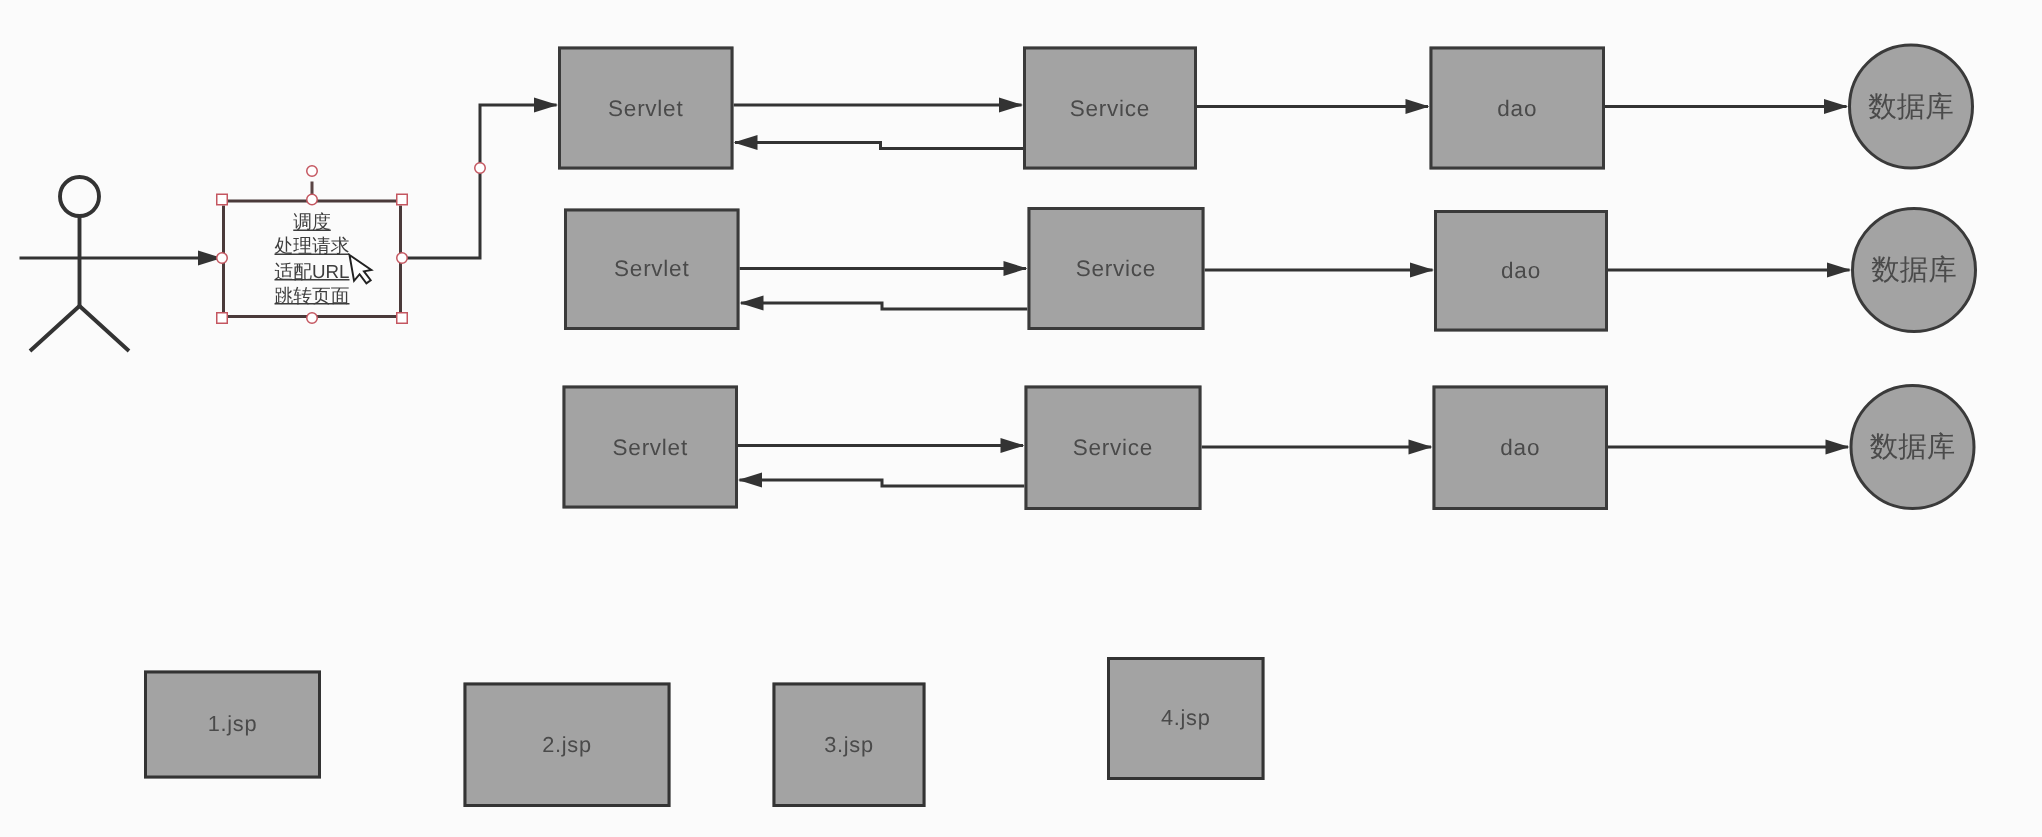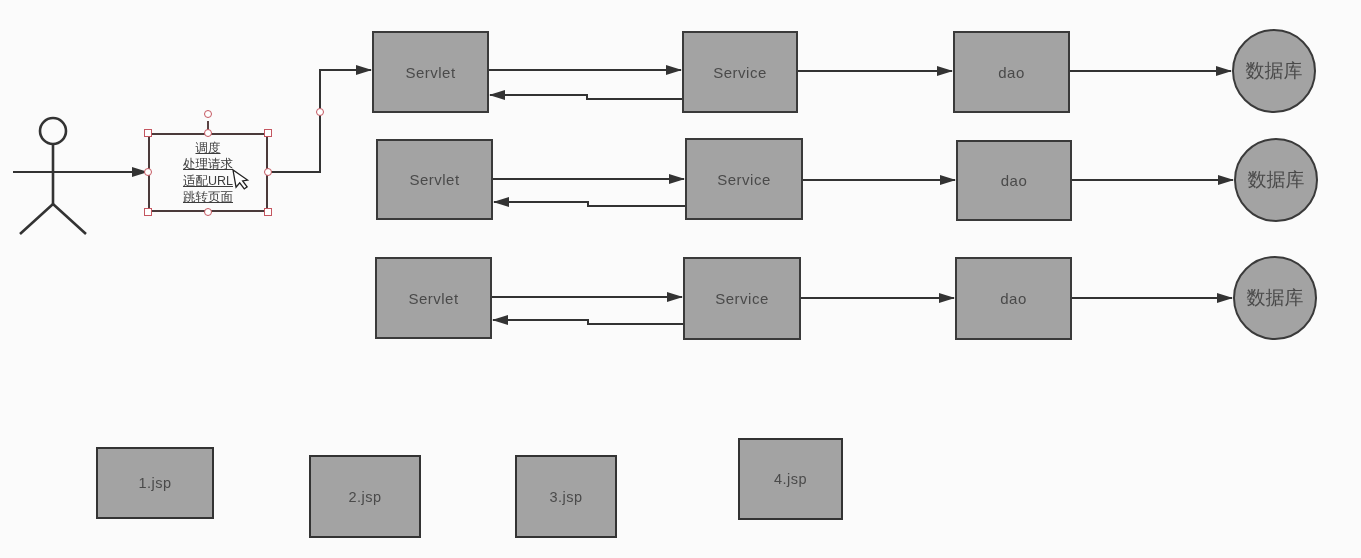--- a/index.html
+++ b/index.html
@@ -155,21 +155,21 @@
   <div class="shape" style="left:955px;top:257px;width:117px;height:83px;">
     <span>dao</span>
   </div>
   <div class="shape db" style="left:1233px;top:256px;width:84px;height:84px;">
     <span>数据库</span>
   </div>
 
   <div class="shape jsp" style="left:96px;top:447px;width:118px;height:72px;text-align:right;">
     <span>1.jsp</span>
   </div>
-  <div class="shape jsp" style="left:309px;top:455px;width:112px;height:83px;align-items:center;">
+  <div class="shape jsp" style="left:309px;top:455px;width:138px;height:83px;align-items:center;">
     <span>2.jsp</span>
   </div>
   <div class="shape jsp" style="left:515px;top:455px;width:102px;height:83px;">
     <span>3.jsp</span>
   </div>
   <div class="shape jsp" style="left:738px;top:438px;width:105px;height:82px;">
     <span>4.jsp</span>
   </div>
 
   <svg class="overlay" width="1361" height="558">

